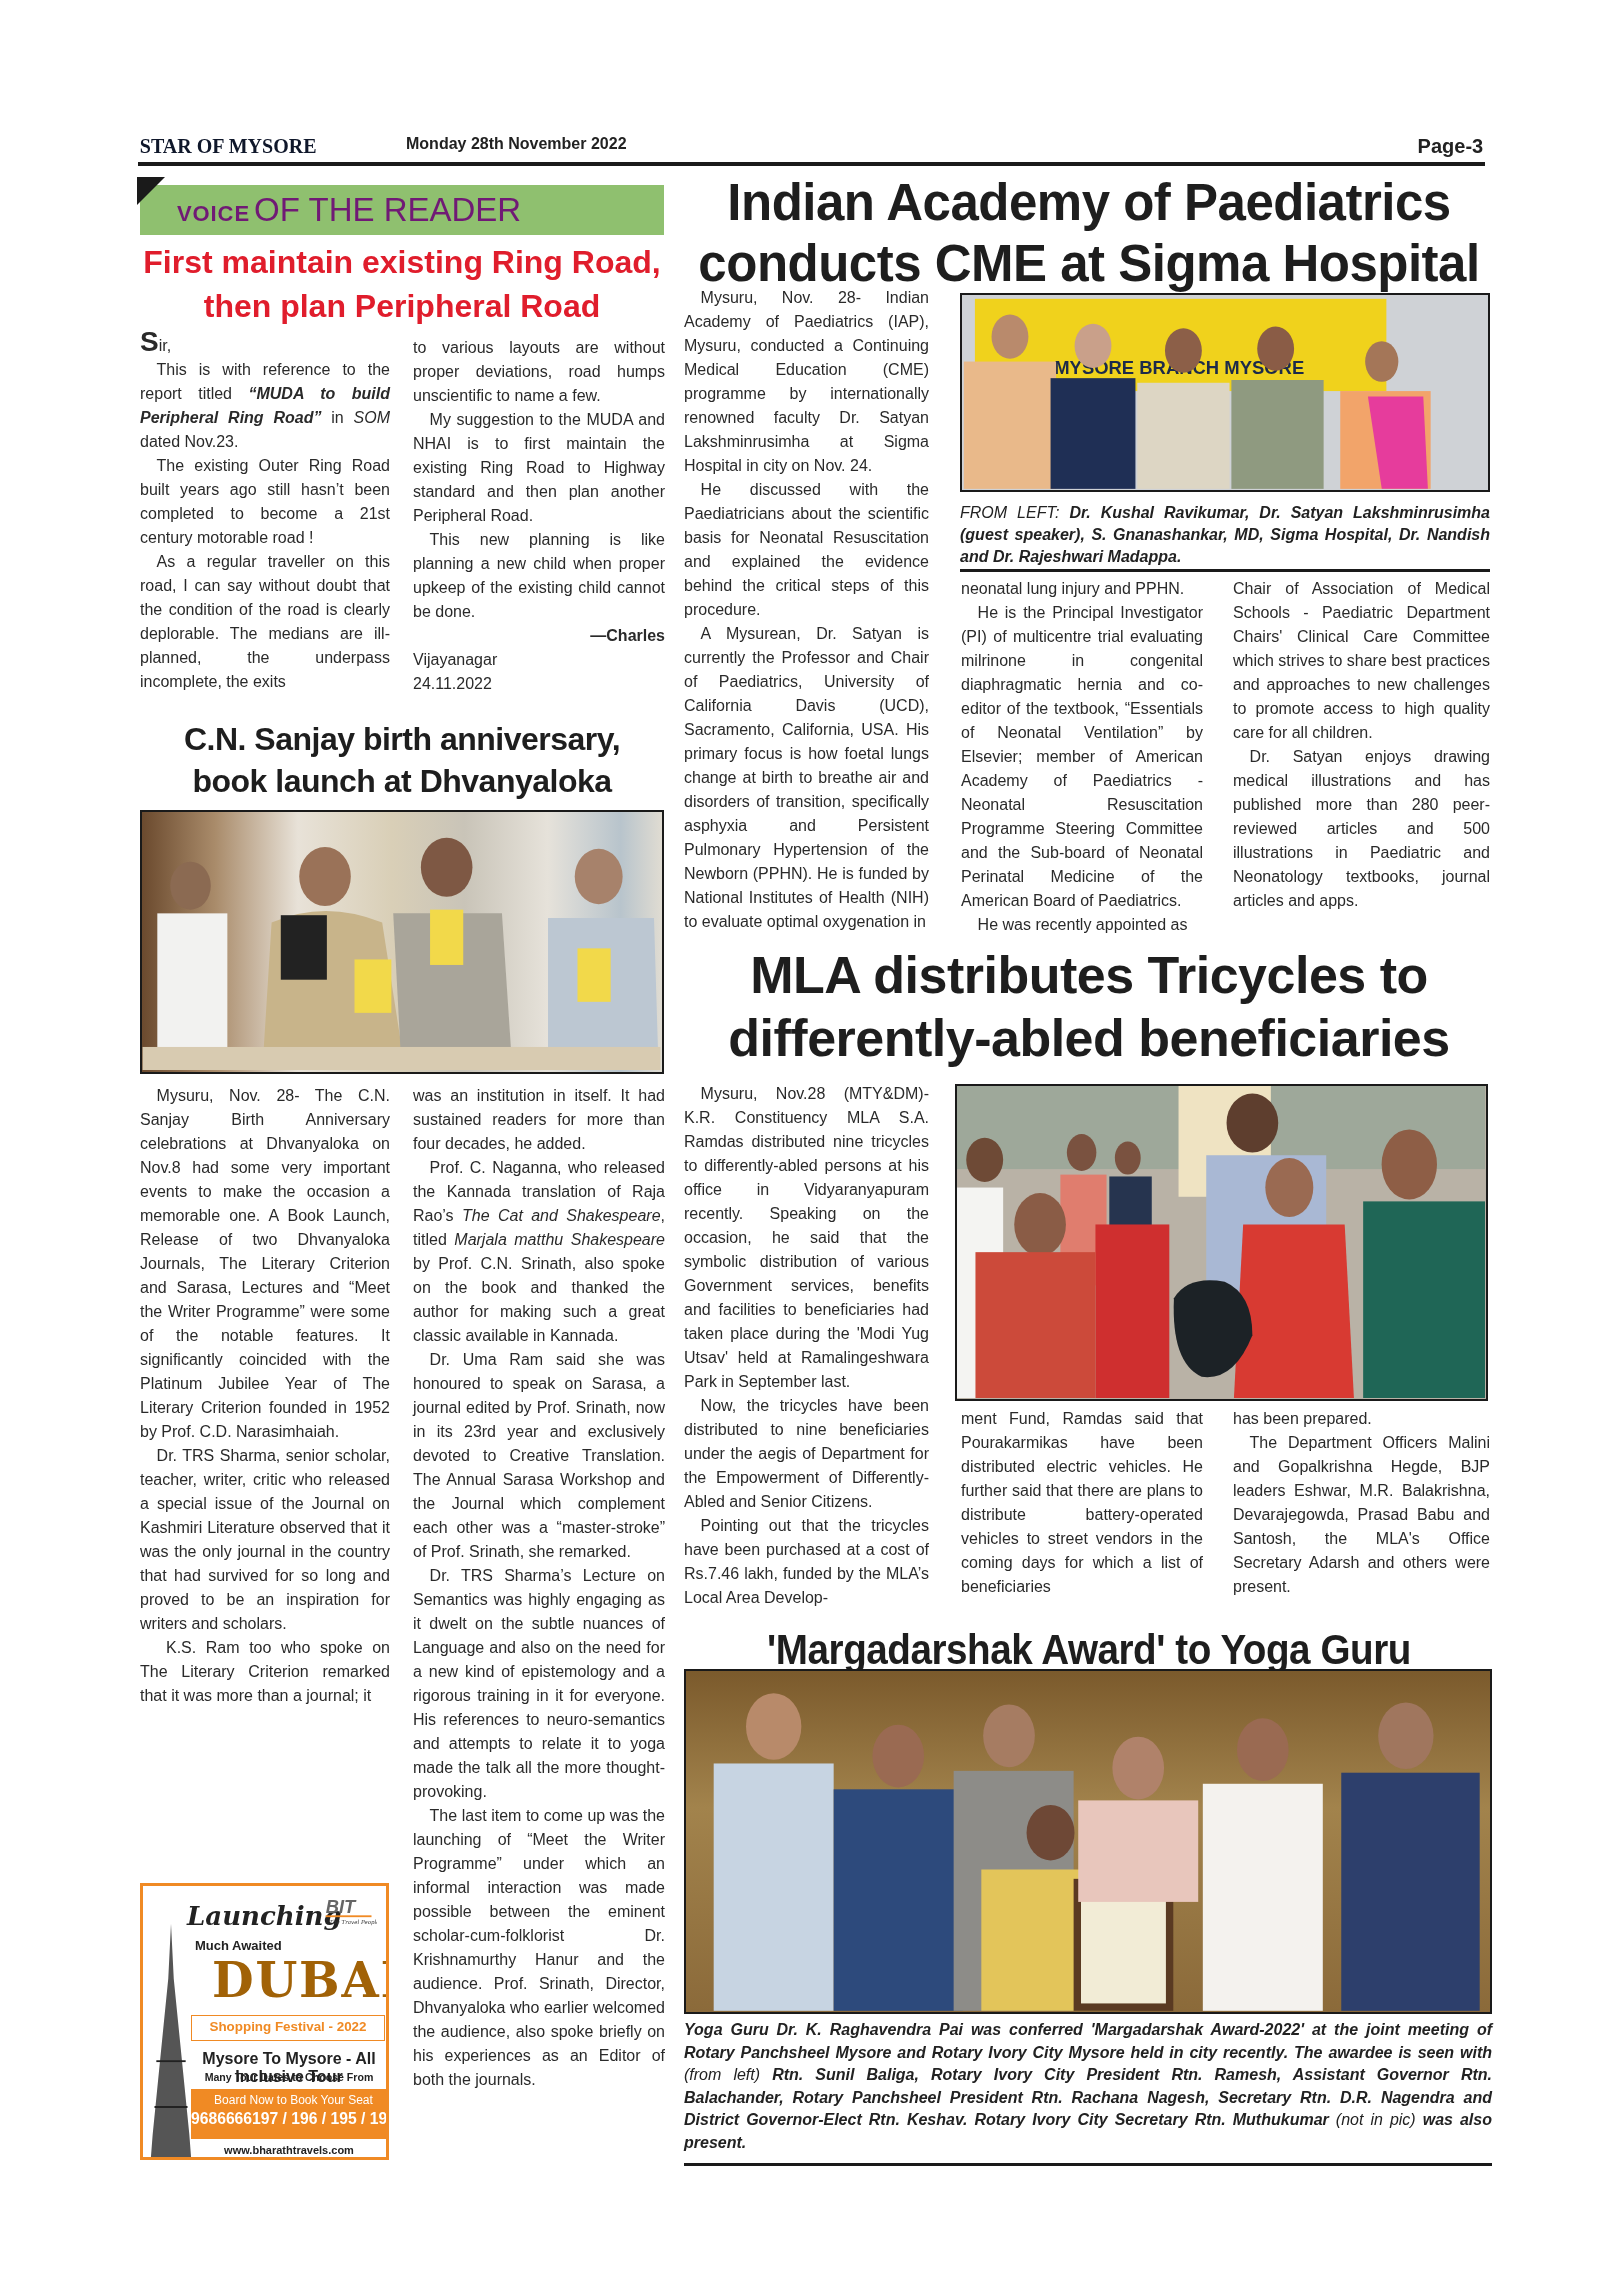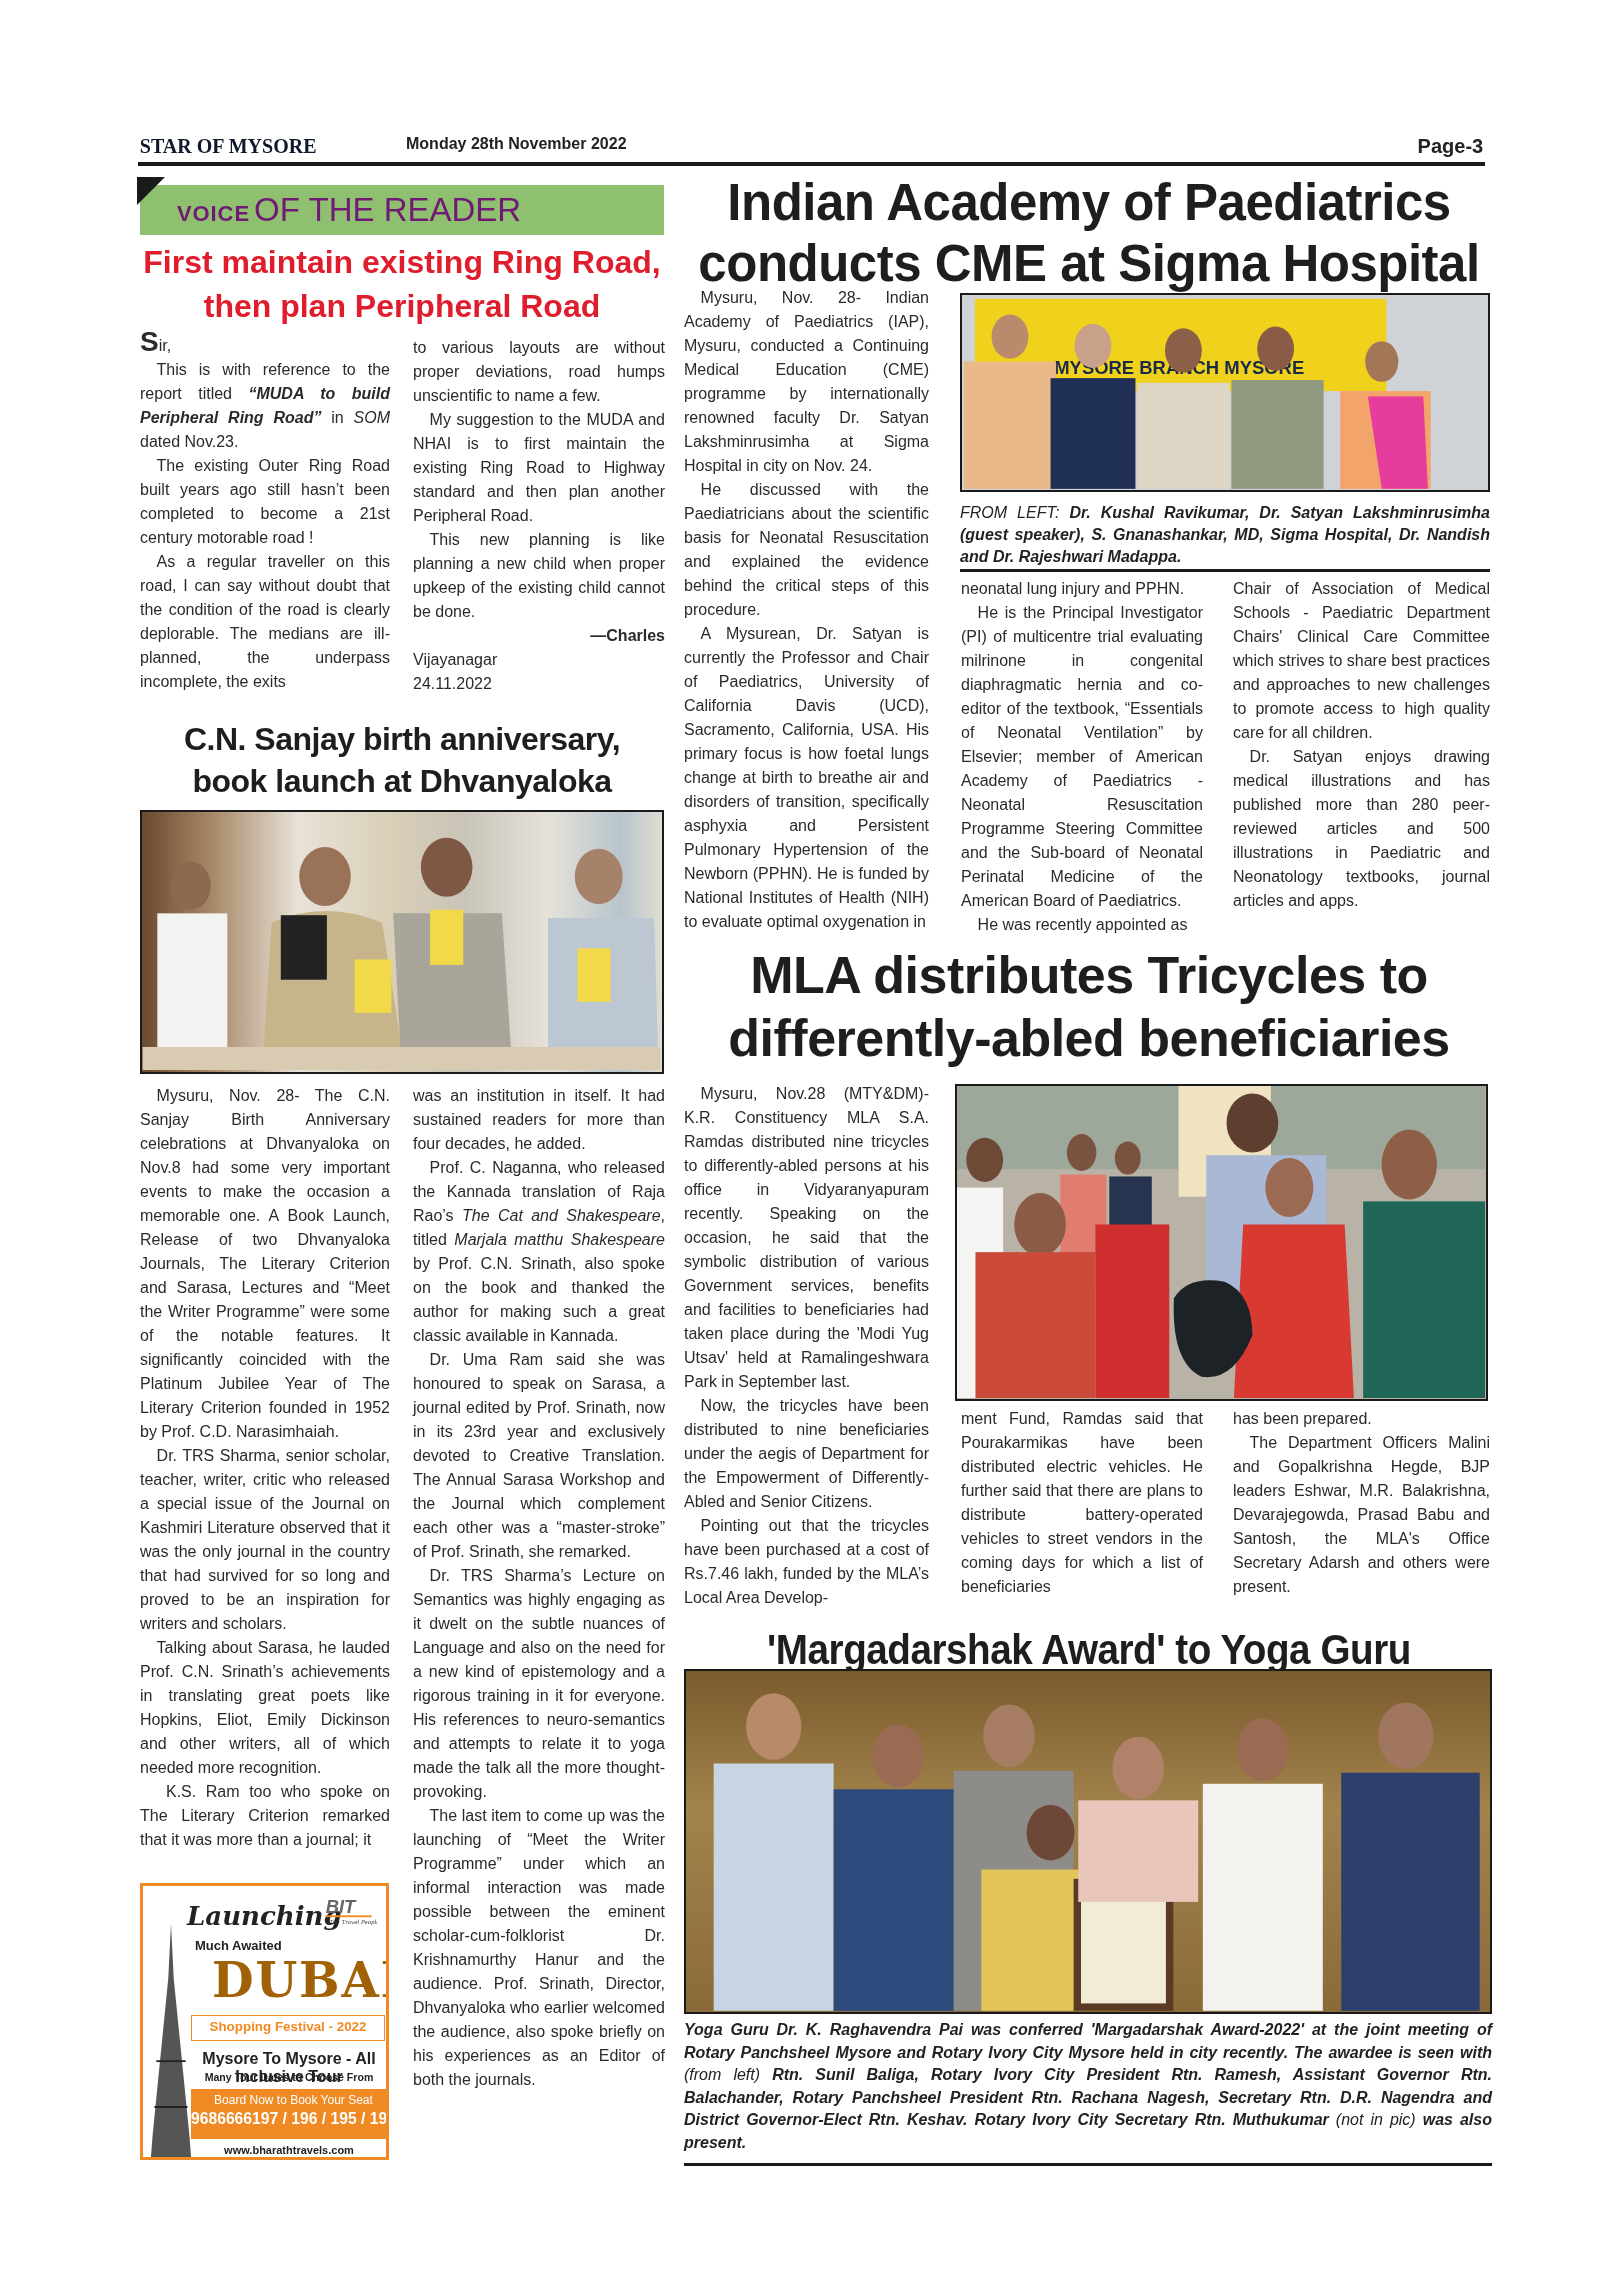--- a/index.html
+++ b/index.html
@@ -104,21 +104,20 @@
     <ellipse cx="495" cy="70" rx="26" ry="30" fill="#a7826b"></ellipse>
       <path d="M440 115 L555 115 L560 280 L440 280 Z" fill="#bcc7d2"></path>
       <rect x="472" y="148" width="36" height="58" fill="#f2d94a"></rect>
     <rect x="0" y="255" width="562" height="25" fill="#d8cbb1"></rect>
   </svg>
 </div>
 
 <div class="col body-text" style="top:1084px; left:140px; width:250px;">
   <p>Mysuru, Nov. 28- The C.N. Sanjay Birth Anniversary celebrations at Dhvanyaloka on Nov.8 had some very important events to make the occasion a memorable one. A Book Launch, Release of two Dhvanyaloka Journals, The Literary Criterion and Sarasa, Lectures and “Meet the Writer Programme” were some of the notable features. It significantly coincided with the Platinum Jubilee Year of The Literary Criterion founded in 1952 by Prof. C.D. Narasimhaiah.</p>
   <p>Dr. TRS Sharma, senior scholar, teacher, writer, critic who released a special issue of the Journal on Kashmiri Literature observed that it was the only journal in the country that had survived for so long and proved to be an inspiration for writers and scholars.</p>
-  <p>Talking about Sarasa, he lauded Prof. C.N. Srinath’s achievements in translating great poets like Hopkins, Eliot, Emily Dickinson and other writers, all of which needed more recognition.</p>
   <p style="text-indent:26px">K.S. Ram too who spoke on The Literary Criterion remarked that it was more than a journal; it</p>
 </div>
 <div class="col body-text" style="top:1084px; left:413px; width:252px;">
   <p class="noindent">was an institution in itself. It had sustained readers for more than four decades, he added.</p>
   <p><span>Prof. C. Naganna, who released the Kannada translation of Raja Rao’s </span><i>The Cat and Shakespeare</i><span>, titled </span><i>Marjala matthu Shakespeare</i><span> by Prof. C.N. Srinath, also spoke on the book and thanked the author for making such a great classic available in Kannada.</span></p>
   <p>Dr. Uma Ram said she was honoured to speak on Sarasa, a journal edited by Prof. Srinath, now in its 23rd year and exclusively devoted to Creative Translation. The Annual Sarasa Workshop and the Journal which complement each other was a “master-stroke” of Prof. Srinath, she remarked.</p>
   <p>Dr. TRS Sharma’s Lecture on Semantics was highly engaging as it dwelt on the subtle nuances of Language and also on the need for a new kind of epistemology and a rigorous training in it for everyone. His references to neuro-semantics and attempts to relate it to yoga made the talk all the more thought-provoking.</p>
   <p>The last item to come up was the launching of “Meet the Writer Programme” under which an informal interaction was made possible between the eminent scholar-cum-folklorist Dr. Krishnamurthy Hanur and the audience. Prof. Srinath, Director, Dhvanyaloka who earlier welcomed the audience, also spoke briefly on his experiences as an Editor of both the journals.</p>
 </div>
 

